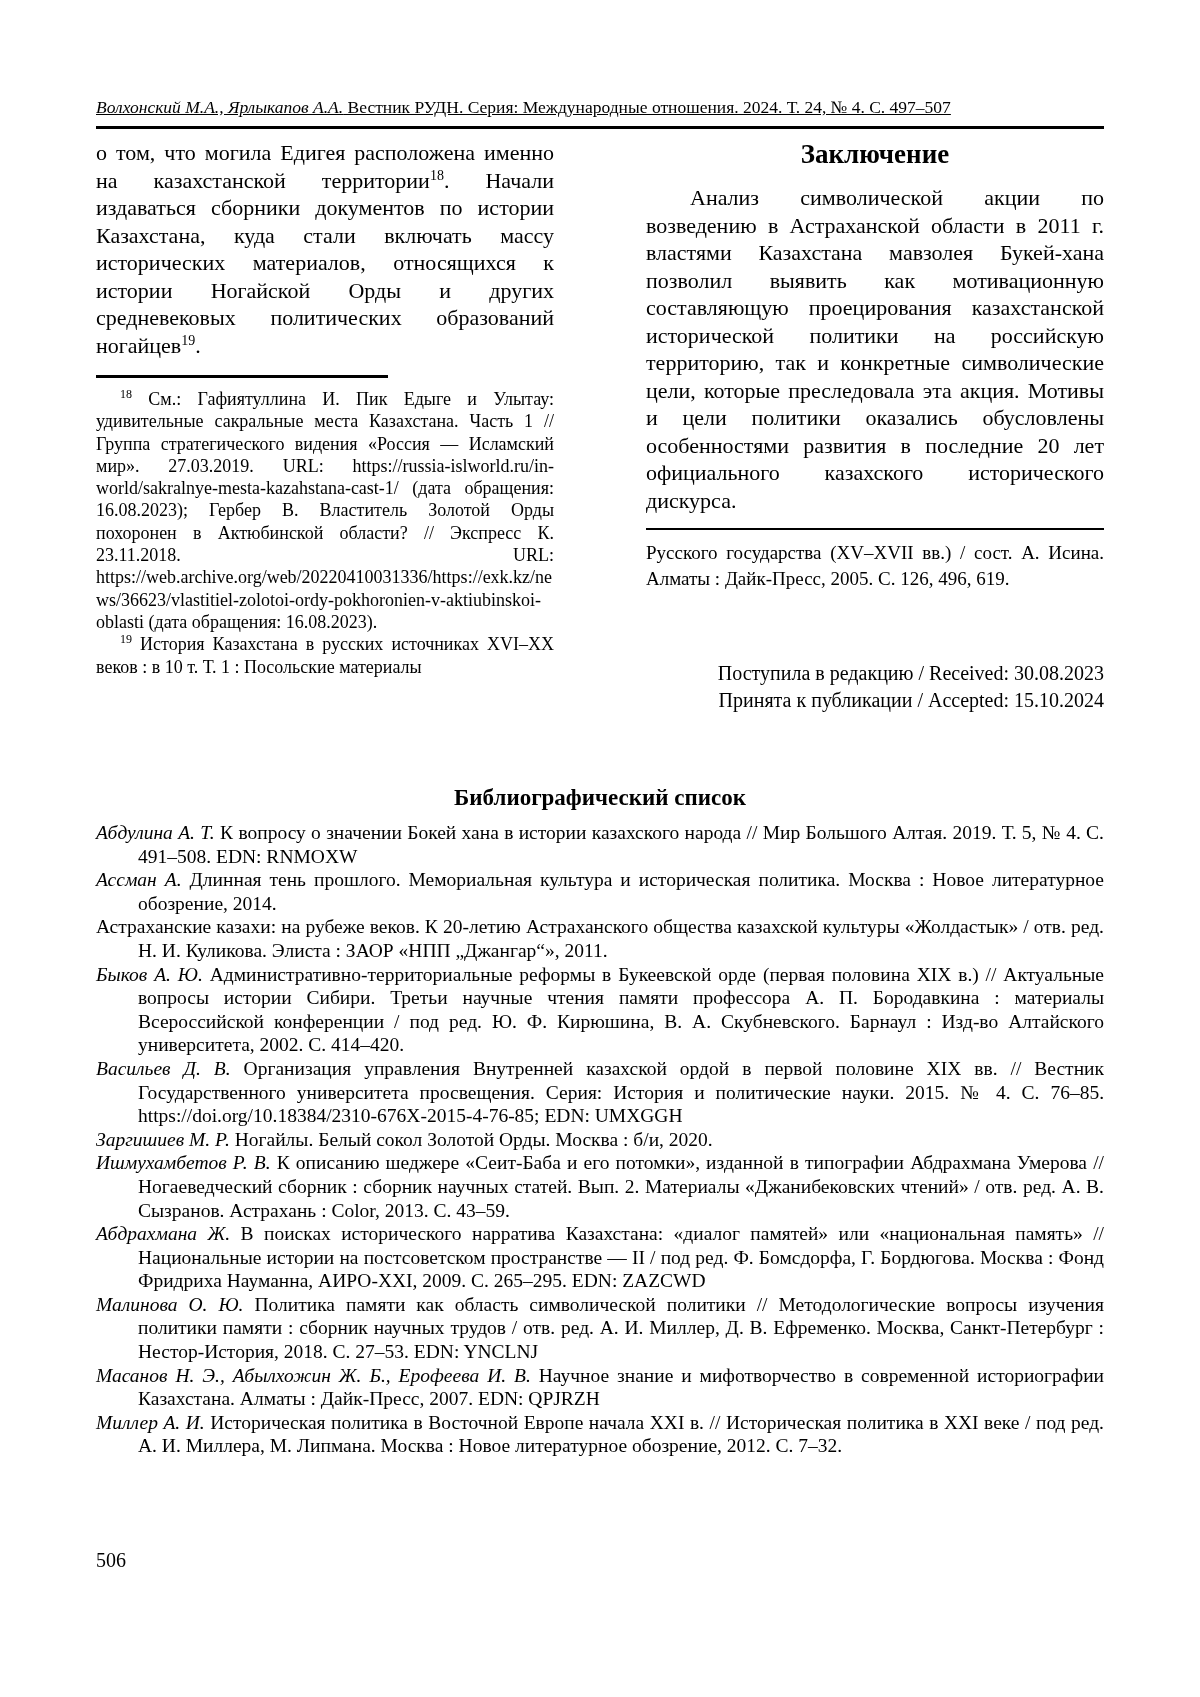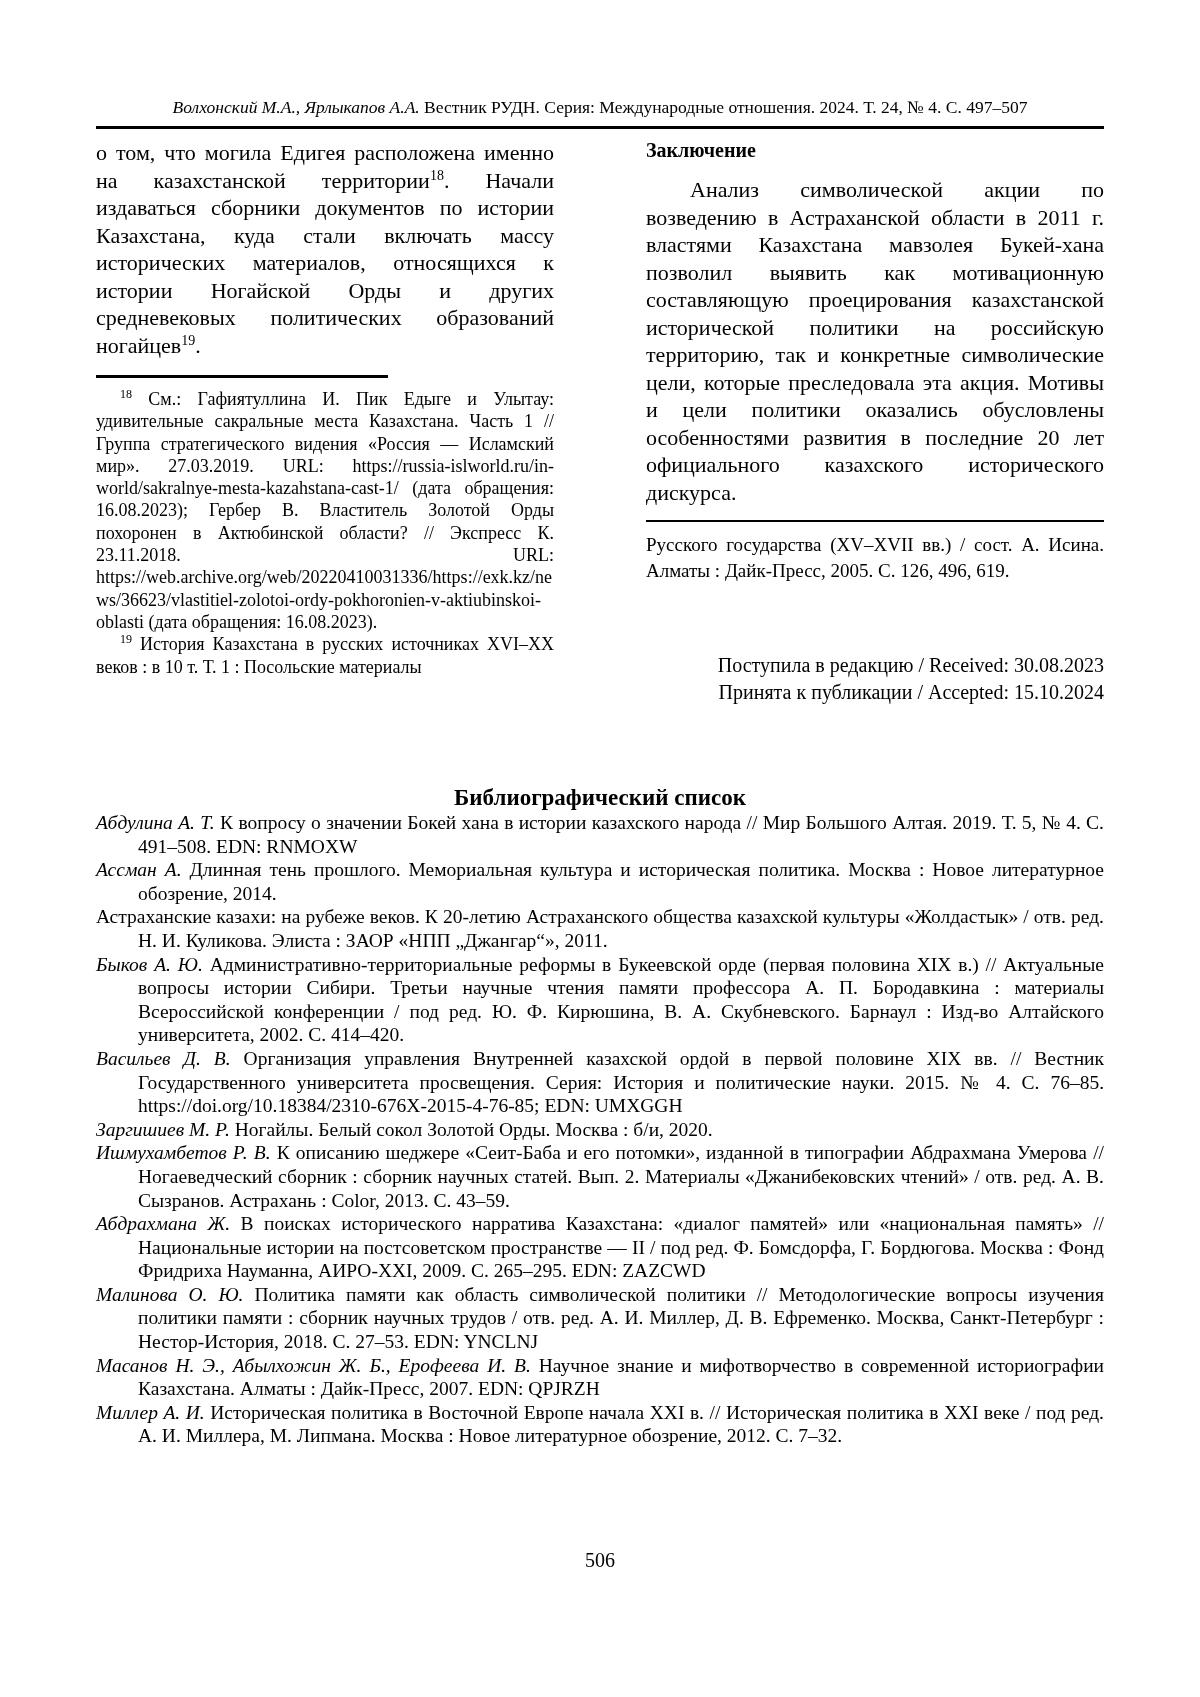--- a/index.html
+++ b/index.html
@@ -9,24 +9,24 @@
     margin:0 auto;
     background:#ffffff;
     color:#000000;
     font-family:"Liberation Serif","DejaVu Serif",serif;
     box-sizing:border-box;
     padding:96px 96px 0 96px;
     overflow:hidden;
   }
   
   .running-head{
-    text-align:center;
     font-size:17.5px;
     line-height:22px;
     white-space:nowrap;
+    text-decoration:underline;
   }
   .running-head .authors{font-style:italic;}
   .head-rule{
     border:none;
     border-top:3px solid #000;
     margin:8px 0 0 0;
   }
   
   .columns{
     display:flex;
@@ -71,42 +71,43 @@
     text-align:right;
     font-size:20px;
     line-height:27px;
   }
   
   .biblio{margin-top:54px;}
   .biblio-heading{
     font-size:23px;
     font-weight:bold;
     text-align:center;
-    margin:0 0 0 0;
+    margin:0 0 10px 0;
   }
   .bib-entry{
     font-size:19.5px;
     line-height:23.6px;
     text-align:justify;
     padding-left:42px;
     text-indent:-42px;
     overflow-wrap:break-word;
   }
   .bib-author{font-style:italic;}
   .section-heading{
-    font-size:20px;
+    font-size:27px;
     font-weight:bold;
+    text-align:center;
     margin:0 0 14px 0;
   }
   
   .footer{
     position:absolute;
     left:96px;right:96px;top:1548px;
     display:flex;
-    justify-content:center;
+    justify-content:space-between;
     font-size:20px;
     line-height:24px;
   }
 </style>
 </head>
 <body>
 
 <div class="page">
 
   <div class="running-head">

